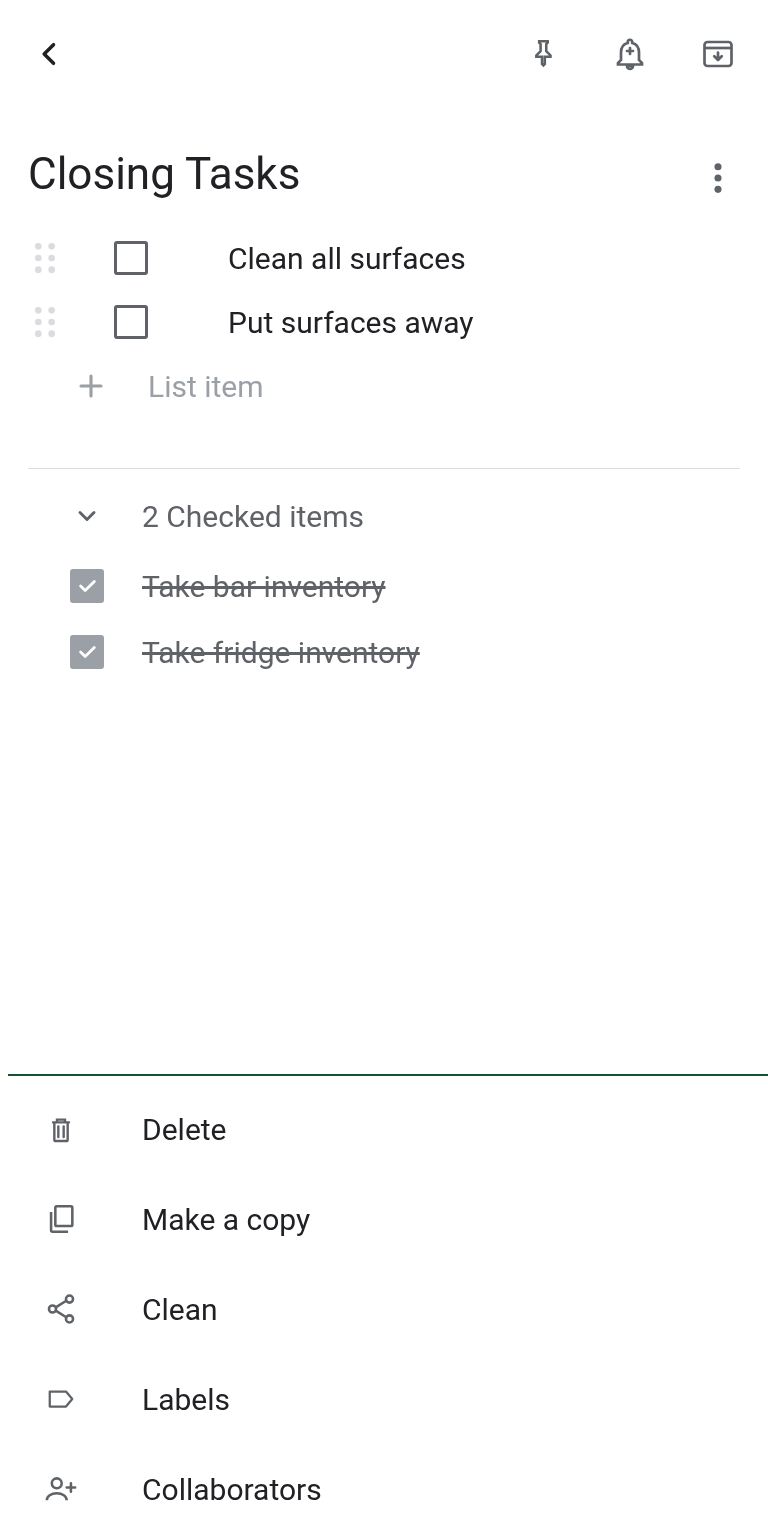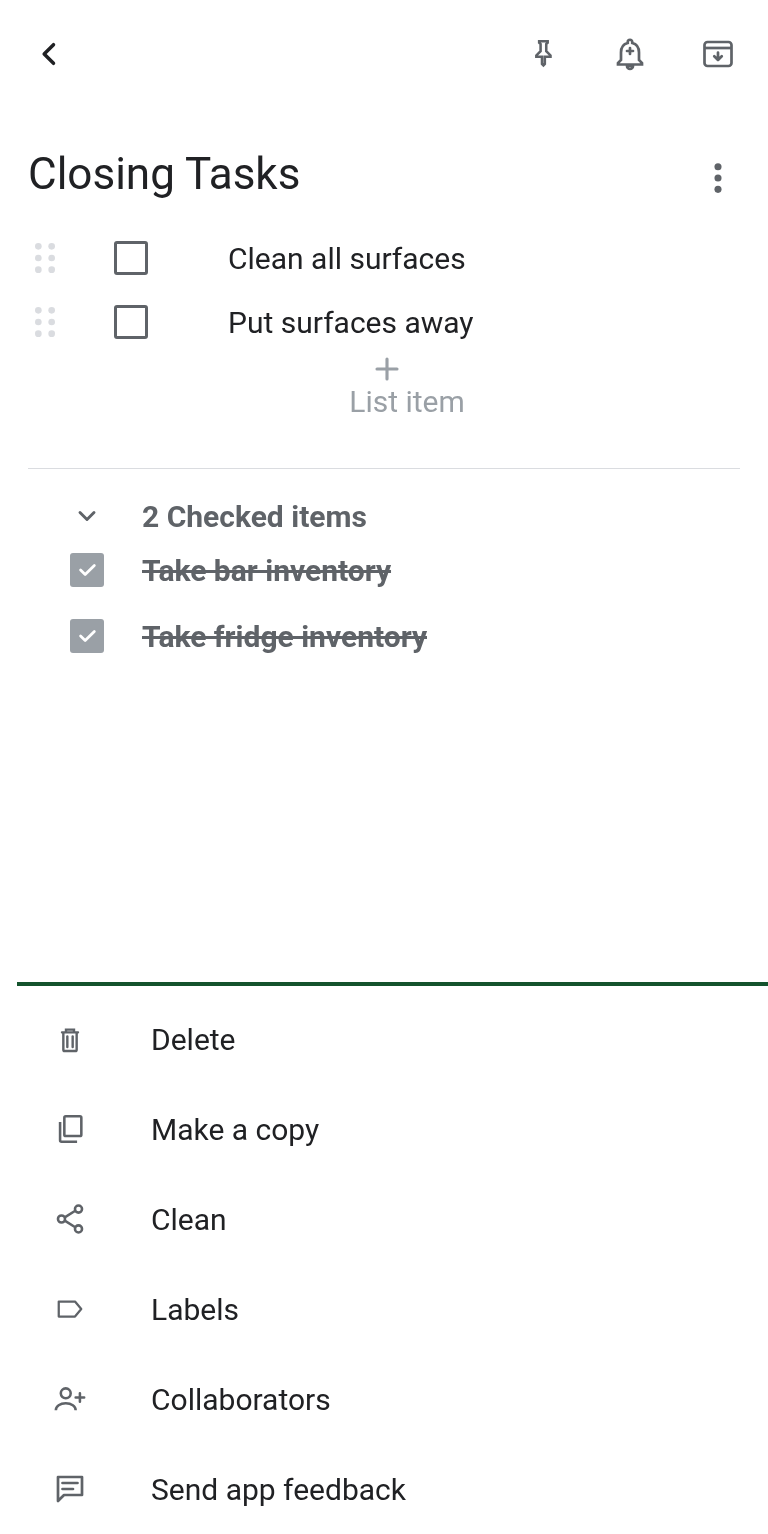--- a/index.html
+++ b/index.html
@@ -62,21 +62,20 @@
     cursor: pointer;
   }
   .item-text {
     font-size: 30px;
     color: #202124;
   }
   .add-row {
     display: flex; align-items: center;
     height: 64px;
     padding-left: 46px;
-    flex-direction: column;
   }
   .plus-icon {
     width: 34px; height: 34px;
     color: #9aa0a6;
     display:flex; align-items:center; justify-content:center;
     margin-right: 40px;
   }
   .add-placeholder {
     font-size: 30px;
     color: #9aa0a6;
@@ -93,46 +92,44 @@
   }
   .chevron {
     width: 34px; height: 34px;
     color: #5f6368;
     margin-right: 38px;
     display:flex; align-items:center; justify-content:center;
   }
   .checked-label {
     font-size: 30px;
     color: #5f6368;
-    font-weight: bold;
   }
   .checked-row {
-    display:flex; align-items:flex-start;
+    display:flex; align-items:center;
     height: 66px;
     padding: 0 20px 0 70px;
-    font-weight: bold;
   }
   .checkbox-checked {
     width: 34px; height: 34px;
     background: #9aa0a6;
     border-radius: 3px;
     margin-right: 38px;
     display:flex; align-items:center; justify-content:center;
     color: #fff;
   }
   .checked-text {
     font-size: 30px;
     color: #5f6368;
     text-decoration: line-through;
   }
   .bottom-sheet {
     position: absolute;
-    left: 17px; right: 0; bottom: 0;
+    left: 8px; right: 0; bottom: 0;
     background: #fff;
-    border-top: 4px solid #14532d;
+    border-top: 2px solid #14532d;
     padding: 8px 0 0 0;
   }
   .menu-item {
     display: flex; align-items: center;
     height: 90px;
     padding: 0 34px;
     cursor: pointer;
   }
   .menu-icon {
     width: 38px; height: 38px;
@@ -297,22 +294,13 @@
   <div class="menu-item">
     <div class="menu-icon">
       <svg width="38" height="34" viewBox="0 0 24 24">
           <circle cx="9" cy="8" r="3.5" fill="none" stroke="#5f6368" stroke-width="1.8"></circle>
           <path d="M2 20c0-3 3-5 7-5s7 2 7 5" fill="none" stroke="#5f6368" stroke-width="1.8"></path>
           <path d="M19 8v6M16 11h6" stroke="#5f6368" stroke-width="1.8" stroke-linecap="round"></path>
         </svg>
     </div>
     <div class="menu-label">Collaborators</div>
   </div>
-  <div class="menu-item">
-    <div class="menu-icon">
-      <svg width="36" height="36" viewBox="0 0 24 24">
-          <path d="M4 4h16v12H8l-4 4V4z" fill="none" stroke="#5f6368" stroke-width="1.8" stroke-linejoin="round"></path>
-          <path d="M7 8h10M7 12h7" stroke="#5f6368" stroke-width="1.8" stroke-linecap="round"></path>
-        </svg>
-    </div>
-    <div class="menu-label">Send app feedback</div>
-  </div>
 </div>
 
 </body></html>

